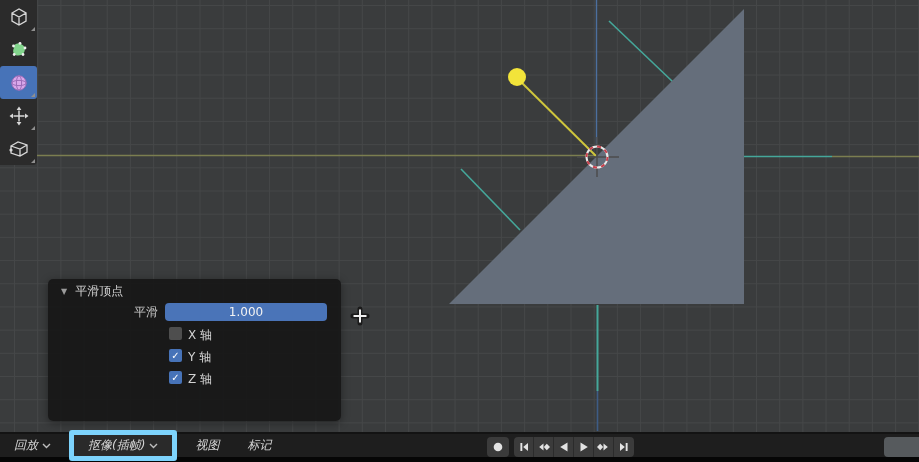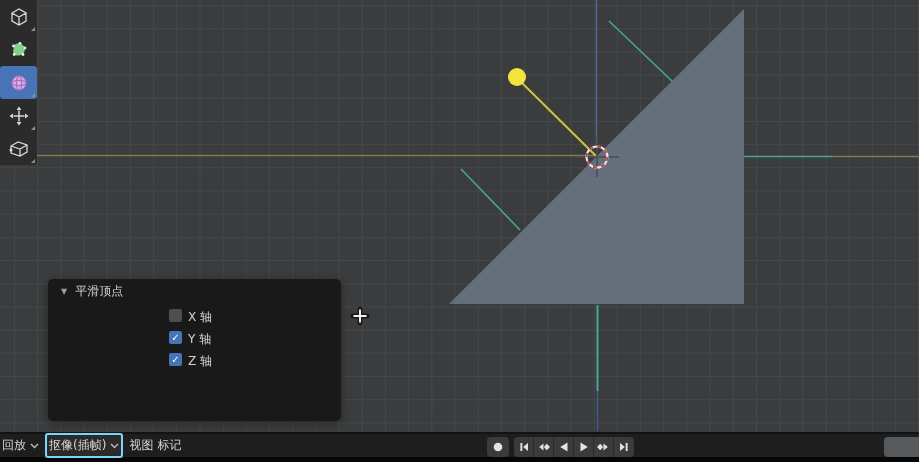--- a/index.html
+++ b/index.html
@@ -45,22 +45,22 @@
   .cb-box.checked{ background:#4773b8; }
   .cb-box.checked .tick{ display:block; }
   .cb-label{ color:#d2d2d2; }
 
   
   .statusbar{
     position:absolute; left:0; top:432px; width:919px; height:25px;
     background:#1e1e1e; border-top:2px solid #131313;
     display:flex; align-items:center; color:#d5d5d5; font-size:12px;
   }
-  .menu-item{ display:flex; align-items:center; gap:4px; padding:2px 2px; border-radius:3px; white-space:nowrap; }
-  .menu-item.boxed{ background:#2a2a2a; border:2px solid #7dd3fc; margin:0 4px; }
+  .menu-item{ display:flex; align-items:center; gap:4px; padding:2px 14px; border-radius:3px; white-space:nowrap;font-style:italic; }
+  .menu-item.boxed{ background:#2a2a2a; border:5px solid #7dd3fc; margin:0 4px; }
   .chev{ width:9px; height:6px; }
   .playback{ position:absolute; left:487px; top:3px; display:flex; gap:5px; }
   .pb-record{ width:22px; height:20px; background:#3b3b3b; border-radius:4px; display:flex; align-items:center; justify-content:center; }
   .pb-group{ display:flex; background:#3b3b3b; border-radius:4px; overflow:hidden; }
   .pb-btn{ width:20px; height:20px; display:flex; align-items:center; justify-content:center; border-right:1px solid #2b2b2b; }
   .pb-btn:last-child{ border-right:none; }
   .frame-field{ position:absolute; left:884px; top:3px; width:48px; height:20px; background:#565a5d; border-radius:4px; }
 </style>
 </head>
 <body>
@@ -135,20 +135,24 @@
         </svg>
         <span class="tool-corner"></span>
       </div>
     </div>
 
     <div class="op-panel">
       <div class="op-header">
         <span class="op-collapse">▼</span>
         <span>平滑顶点</span>
       </div>
+      <div class="op-row">
+        <span class="op-label">平滑</span>
+        <span class="op-field slider">1.000</span>
+      </div>
       <div class="cb-row" style="margin-top:6px;">
         <span class="cb-box"></span>
         <span class="cb-label">X 轴</span>
       </div>
       <div class="cb-row">
         <span class="cb-box checked">
             <span class="tick">✓</span>
           </span>
         <span class="cb-label">Y 轴</span>
       </div>

